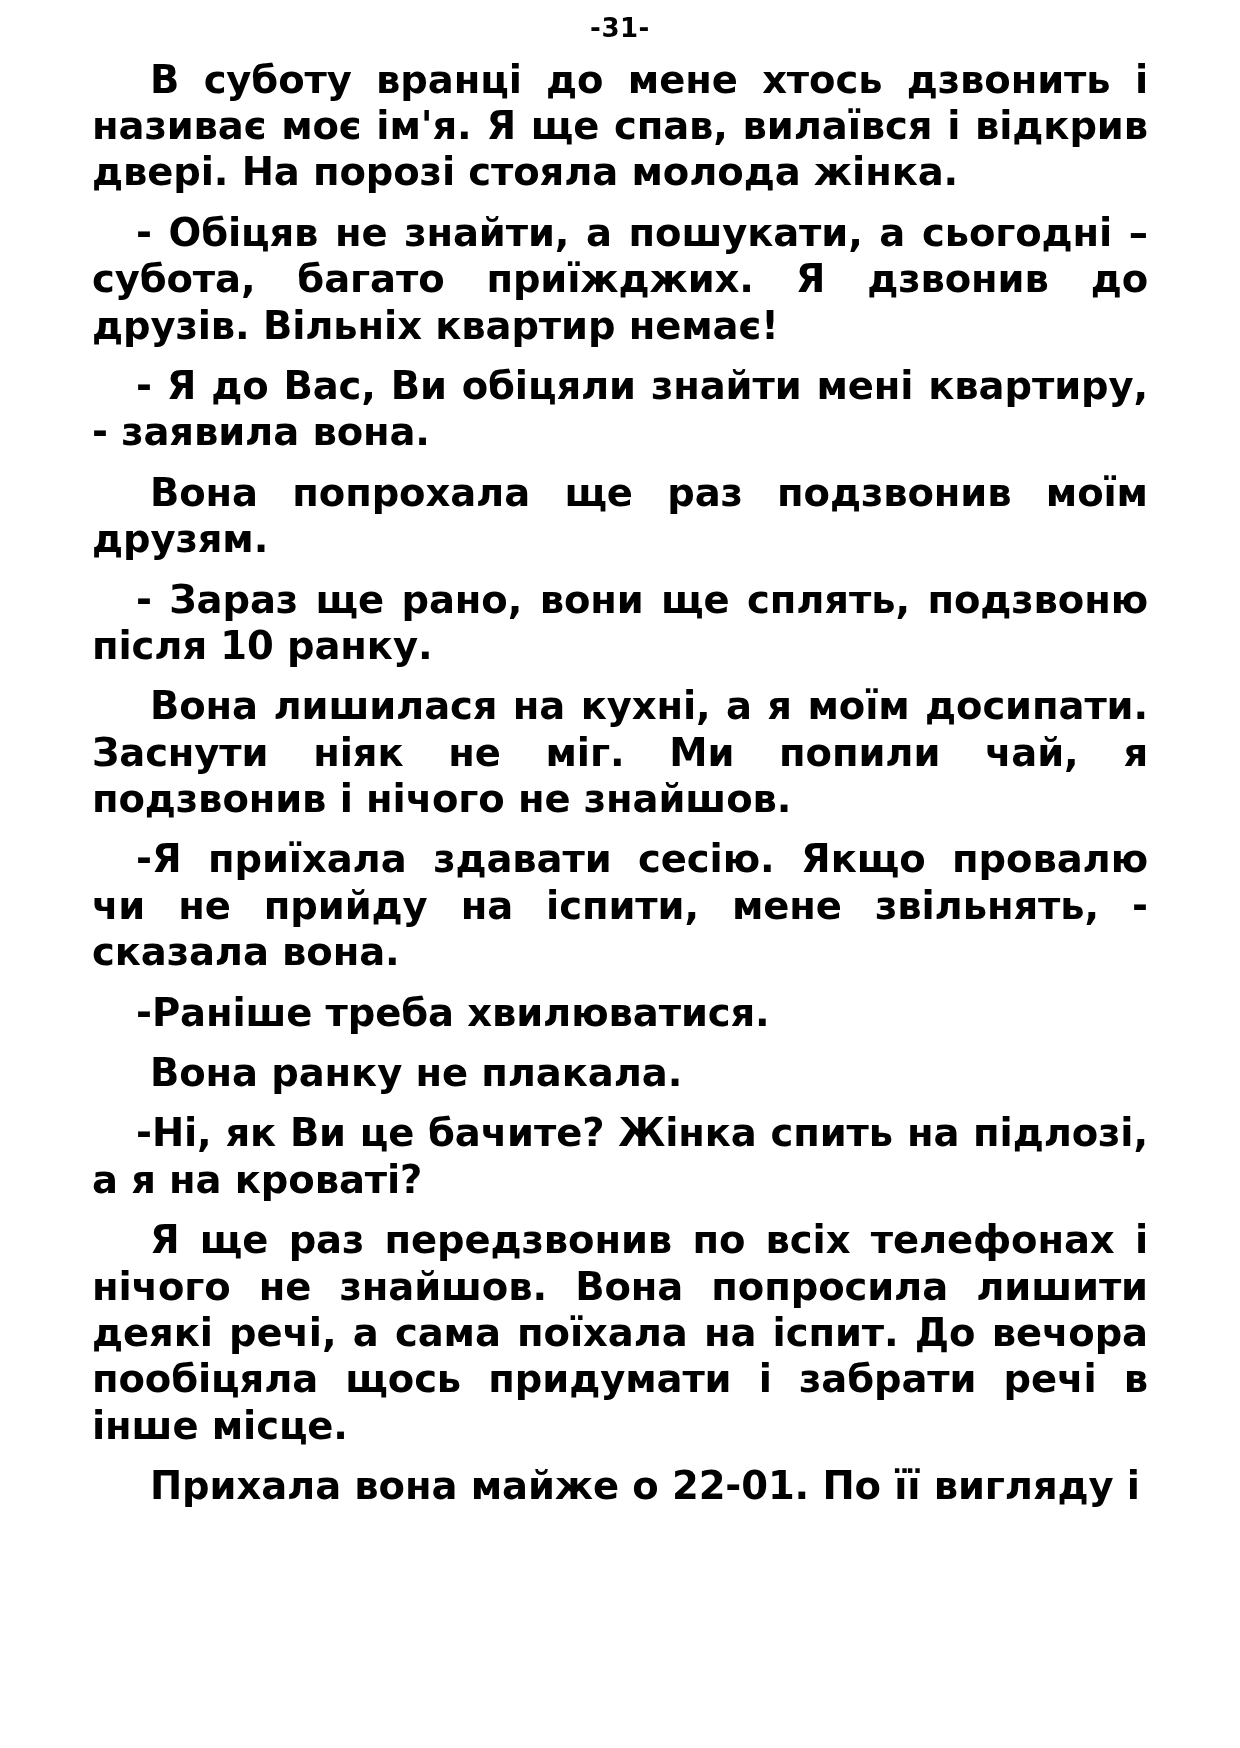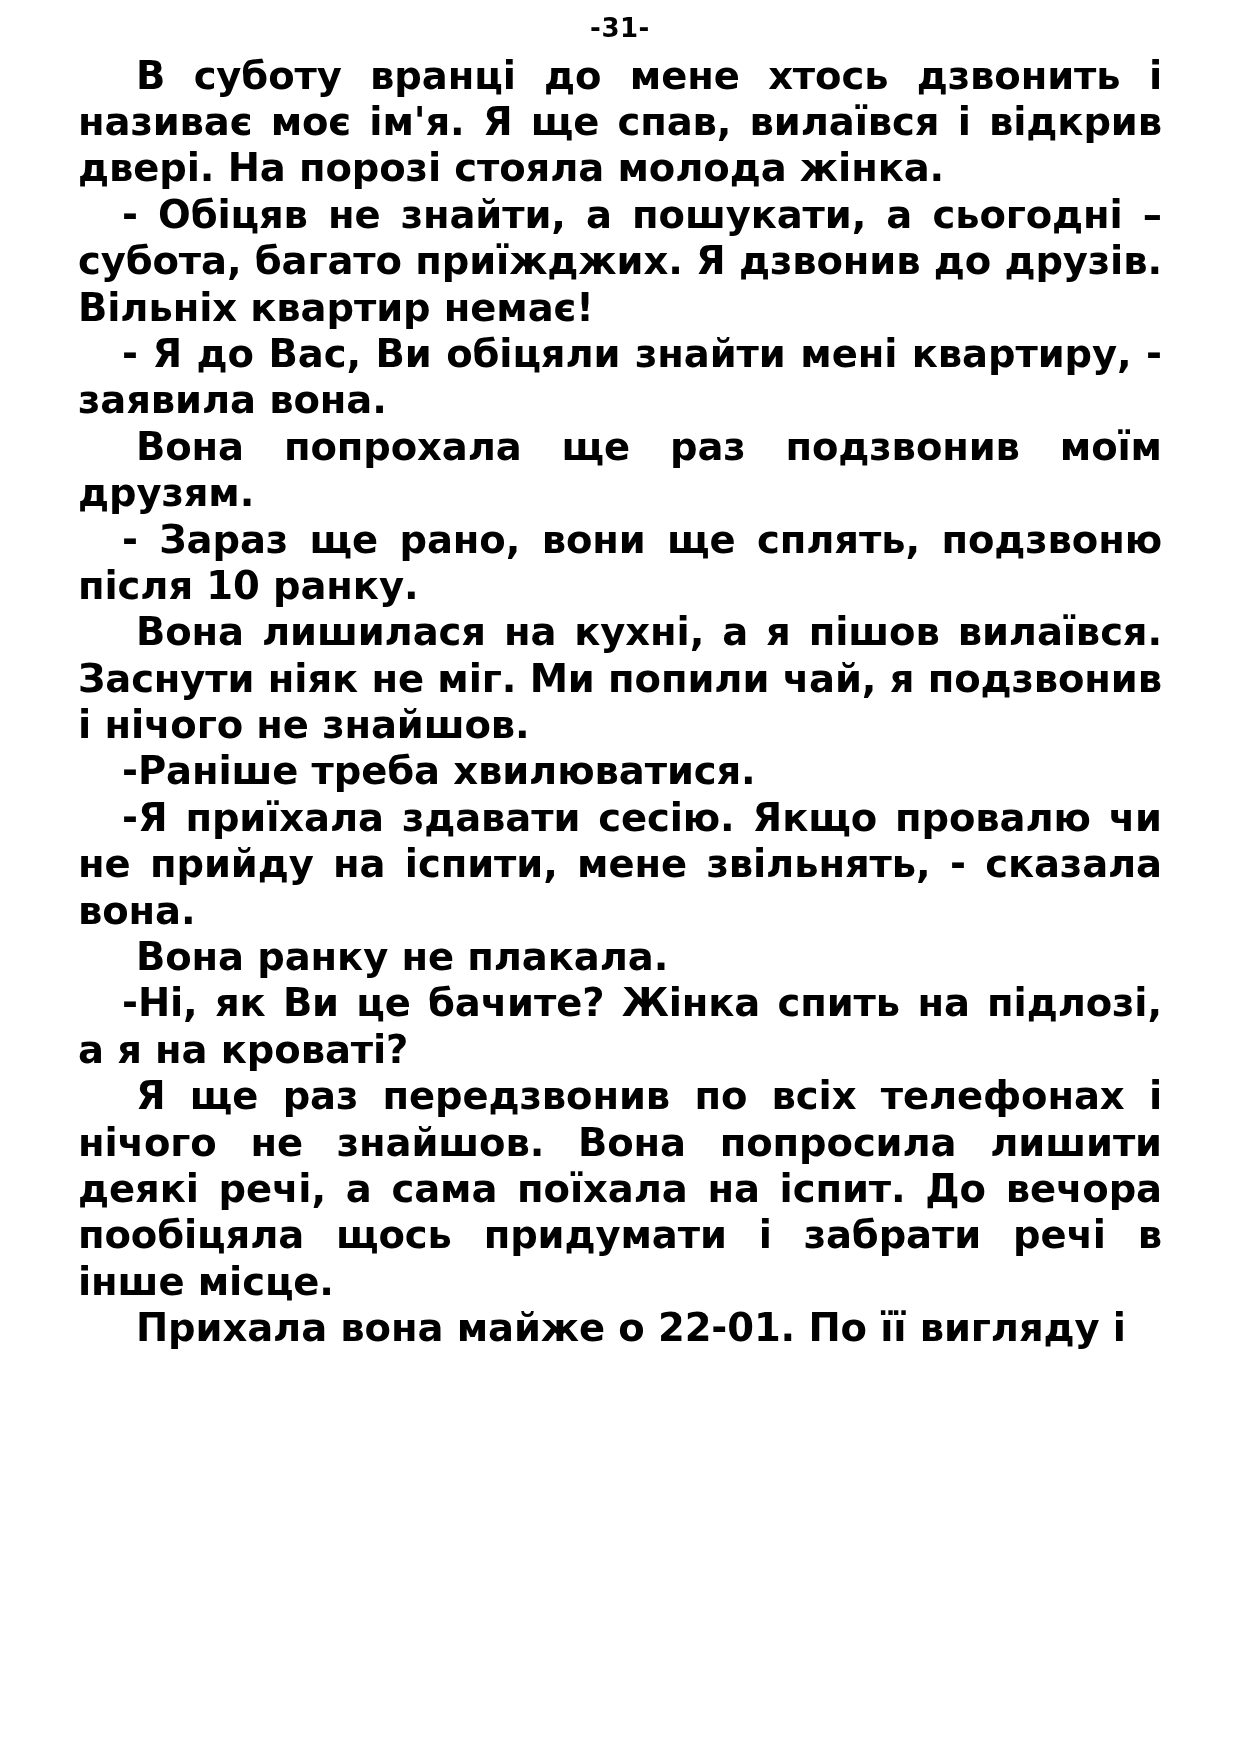--- a/index.html
+++ b/index.html
@@ -32,21 +32,21 @@
   .body-text {
     font-size: 38.5px;
     font-weight: 700;
     line-height: 1.205;
     text-align: justify;
     text-justify: inter-word;
     letter-spacing: -0.1px;
     word-spacing: 0px;
   }
   .body-text p {
-    margin: 0;
+    margin: 14px;
     text-indent: 58px;
   }
   .body-text p.nojust {
     text-align: left;
   }
   .body-text p.dash {
     text-indent: 44px;
   }
 </style>
 </head>
@@ -55,22 +55,22 @@
 <div class="page">
 
   <div class="page-number">-31-</div>
 
   <div class="body-text">
       <p>В суботу вранці до мене хтось дзвонить і називає моє ім'я. Я ще спав, вилаївся і відкрив двері. На порозі стояла молода жінка.</p>
       <p class="dash">- Обіцяв не знайти, а пошукати, а сьогодні – субота, багато приїжджих. Я дзвонив до друзів. Вільніх квартир немає!</p>
       <p class="dash">- Я до Вас, Ви обіцяли знайти мені квартиру, - заявила вона.</p>
       <p>Вона попрохала ще раз подзвонив моїм друзям.</p>
       <p class="dash">- Зараз ще рано, вони ще сплять, подзвоню після 10 ранку.</p>
-      <p>Вона лишилася на кухні, а я пішов вилаївся. Заснути ніяк не міг. Ми попили чай, я подзвонив і нічого не знайшов.</p>
+      <p>Вона лишилася на кухні, а я моїм досипати. Заснути ніяк не міг. Ми попили чай, я подзвонив і нічого не знайшов.</p>
+      <p class="dash">-Я приїхала здавати сесію. Якщо провалю чи не прийду на іспити, мене звільнять, - сказала вона.</p>
       <p class="dash nojust">-Раніше треба хвилюватися.</p>
-      <p class="dash">-Я приїхала здавати сесію. Якщо провалю чи не прийду на іспити, мене звільнять, - сказала вона.</p>
       <p class=" nojust">Вона ранку не плакала.</p>
       <p class="dash">-Ні, як Ви це бачите? Жінка спить на підлозі, а я на кроваті?</p>
       <p>Я ще раз передзвонив по всіх телефонах і нічого не знайшов. Вона попросила лишити деякі речі, а сама поїхала на іспит. До вечора пообіцяла щось придумати і забрати речі в інше місце.</p>
       <p class=" nojust">Прихала вона майже о 22-01. По її вигляду і</p>
     </div>
 
 </div>
 
 </body></html>

